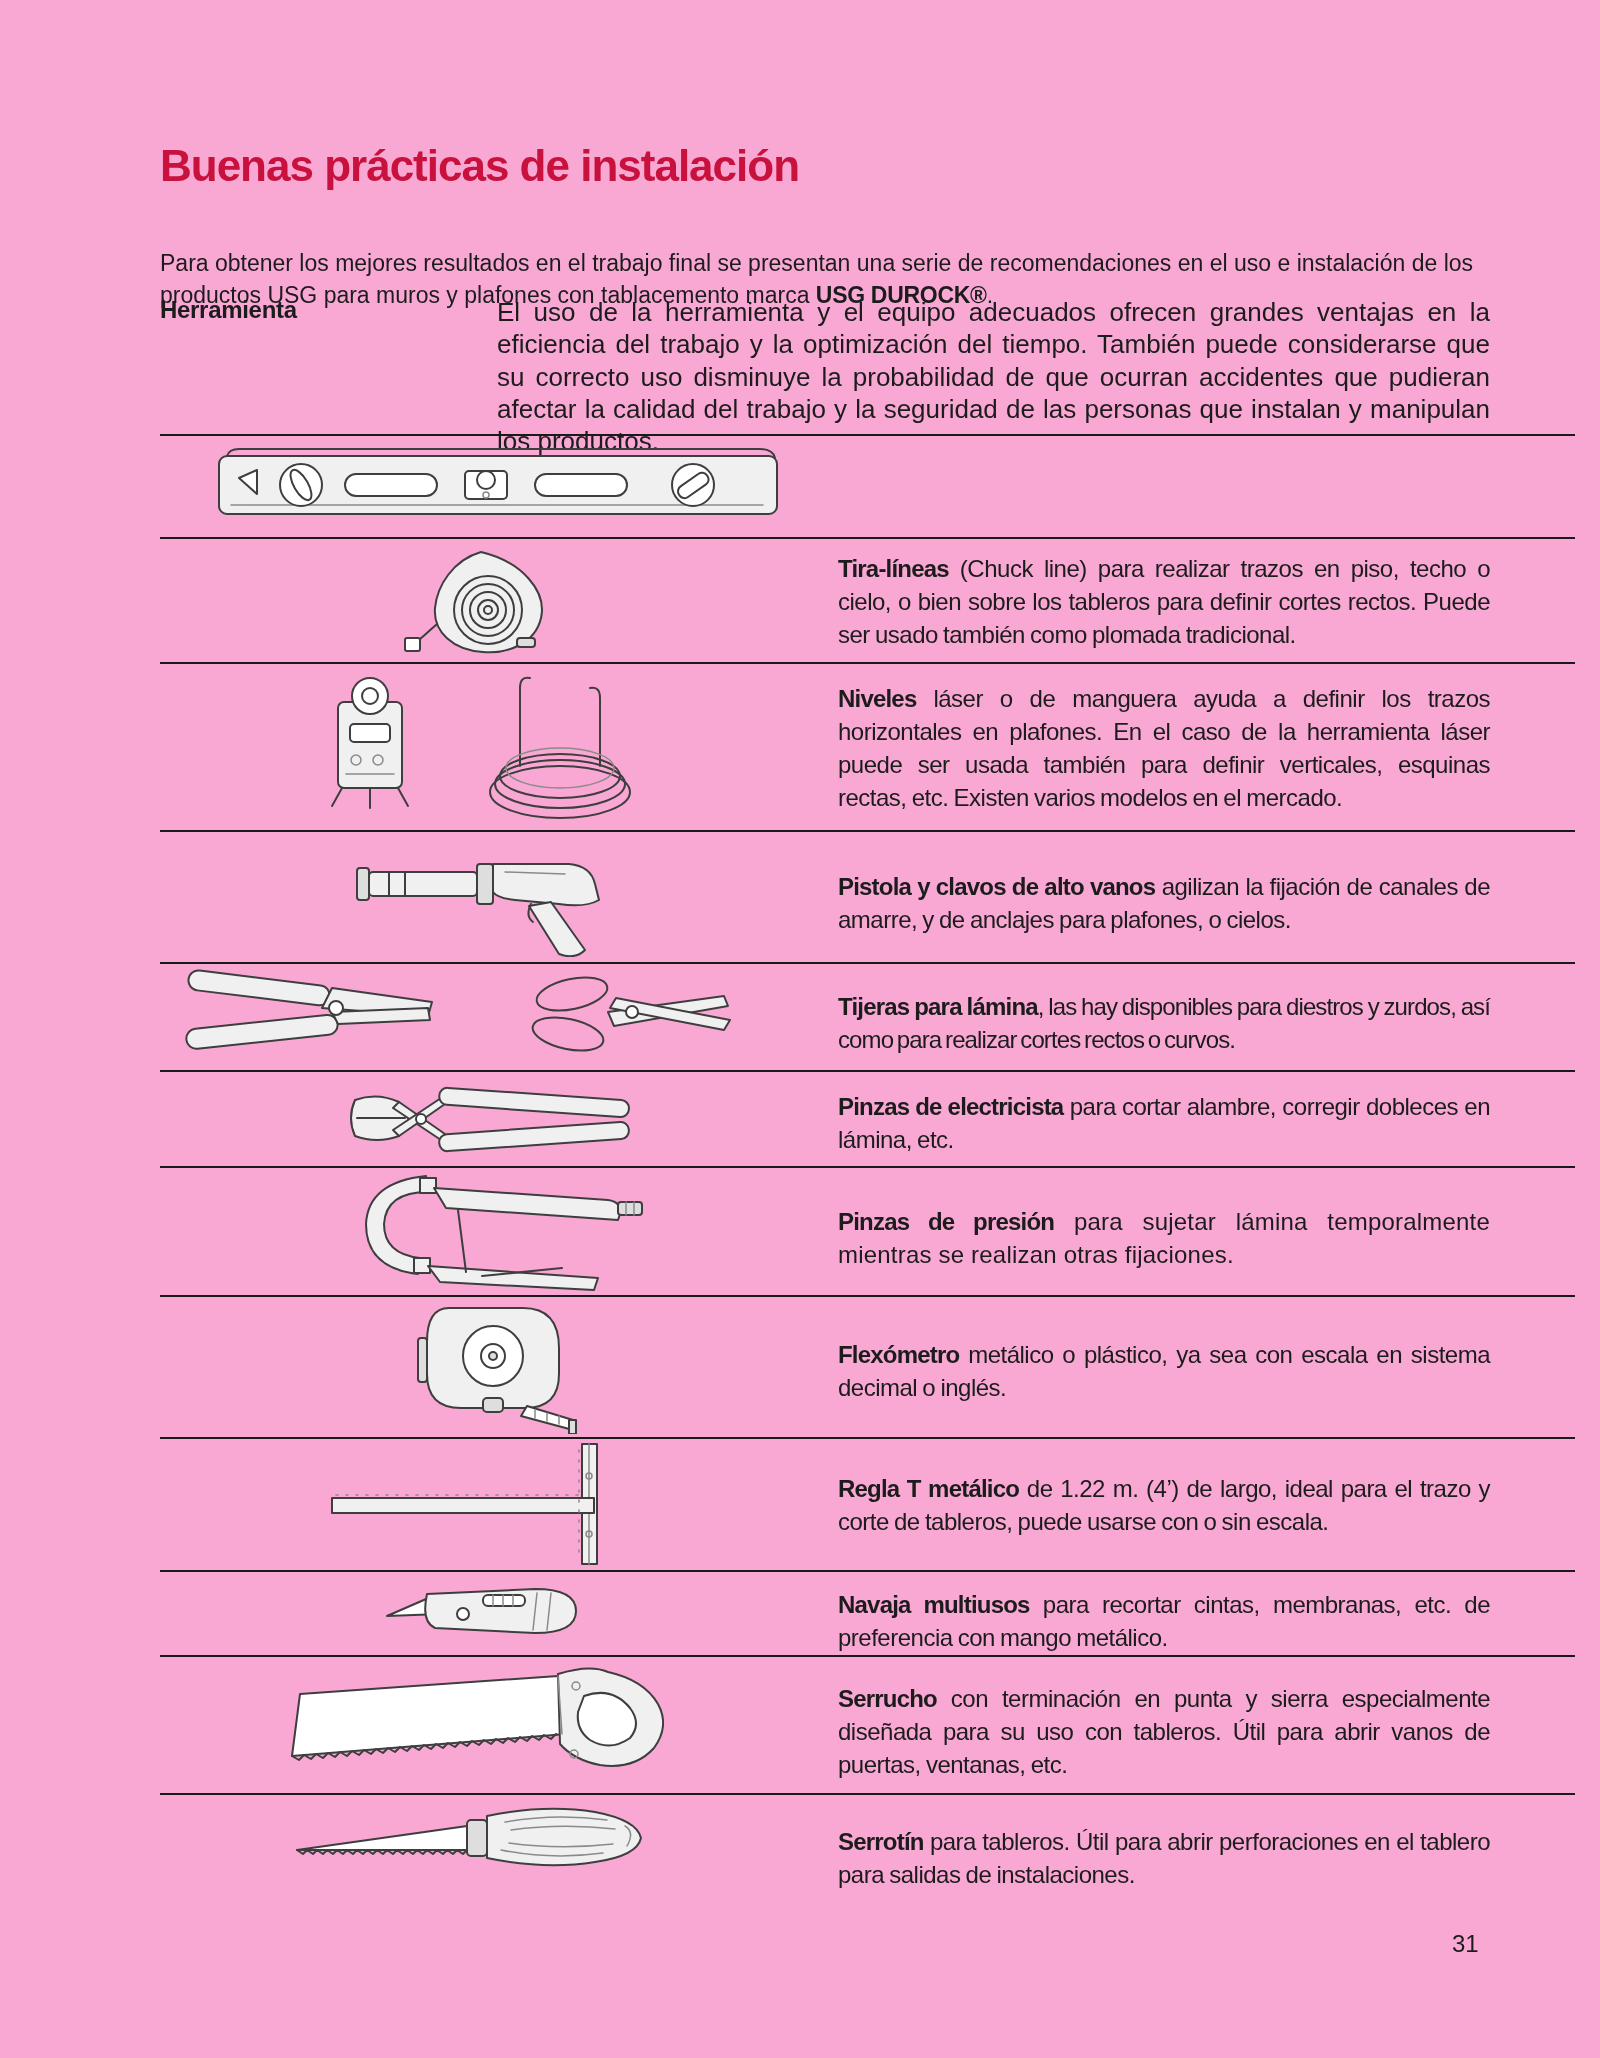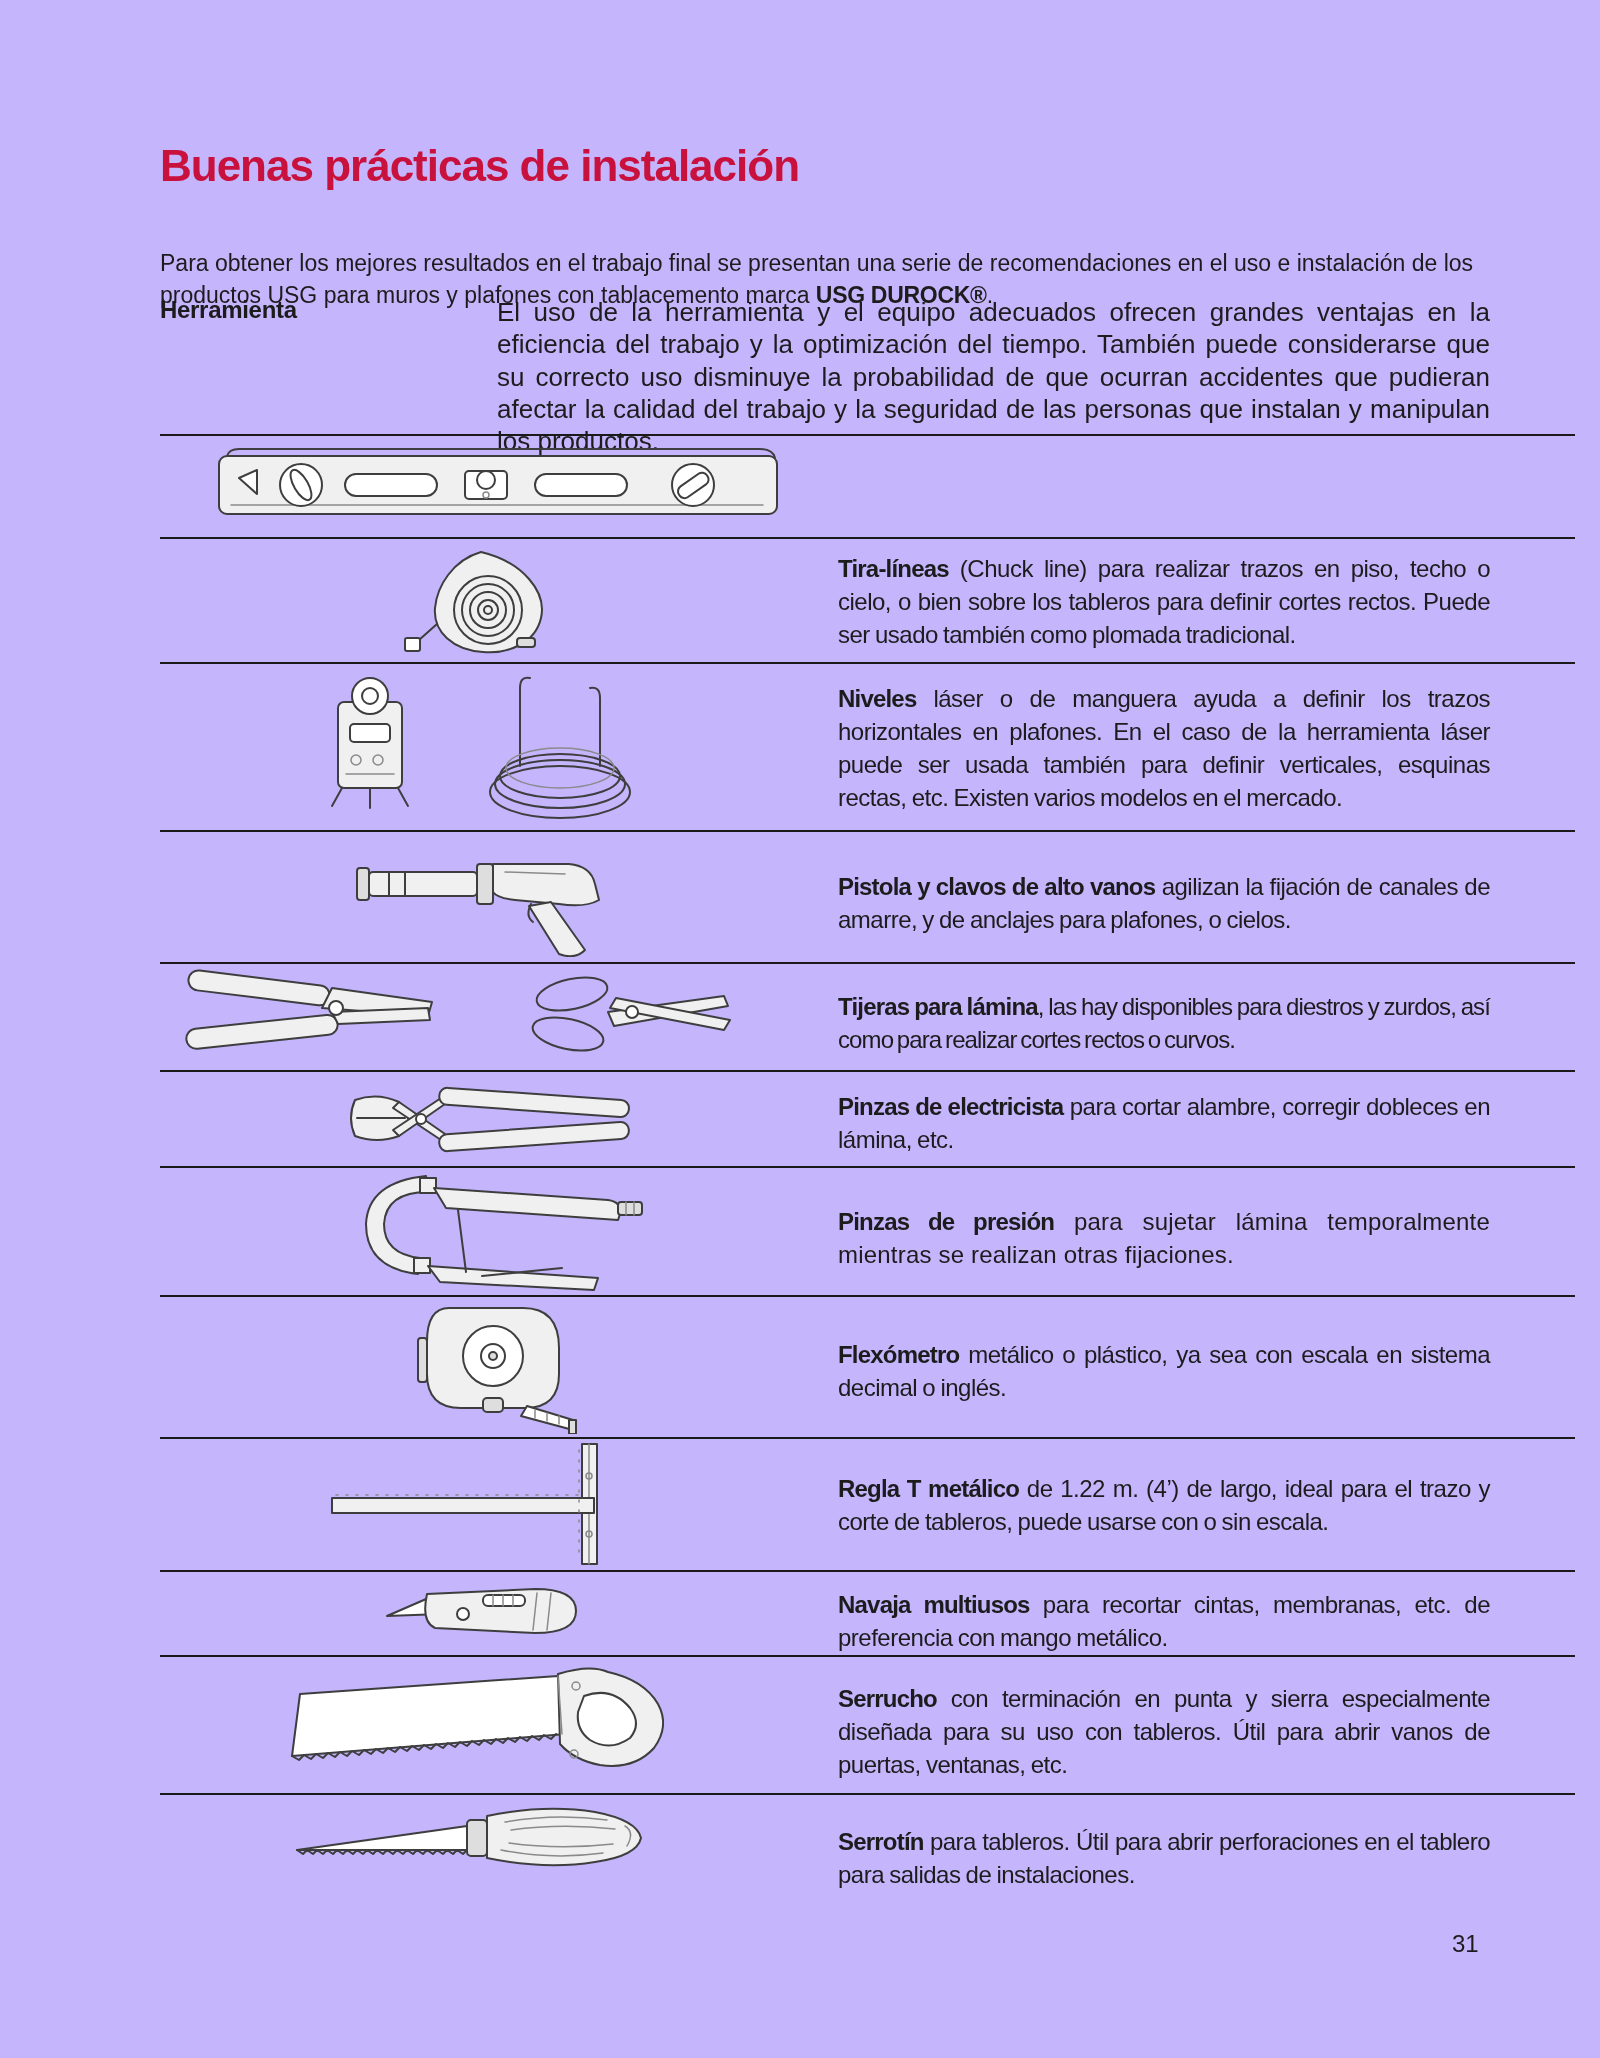--- a/index.html
+++ b/index.html
@@ -1,20 +1,20 @@
 <!DOCTYPE html>
 <html><head>
 <meta charset="utf-8">
 <style>
   html,body{margin:0;padding:0;background:#ffffff;}
   .page{
     position:relative;
     width:1600px;
     height:2058px;
-    background:#c4b5fd;
+    background:#f9a8d4;
     font-family:"Liberation Sans", sans-serif;
     color:#1c1c1c;
     overflow:hidden;
   }
   .page-title{
     position:absolute;
     left:160px; top:112px;
     font-size:44px;
     font-weight:bold;
     letter-spacing:-1px;

